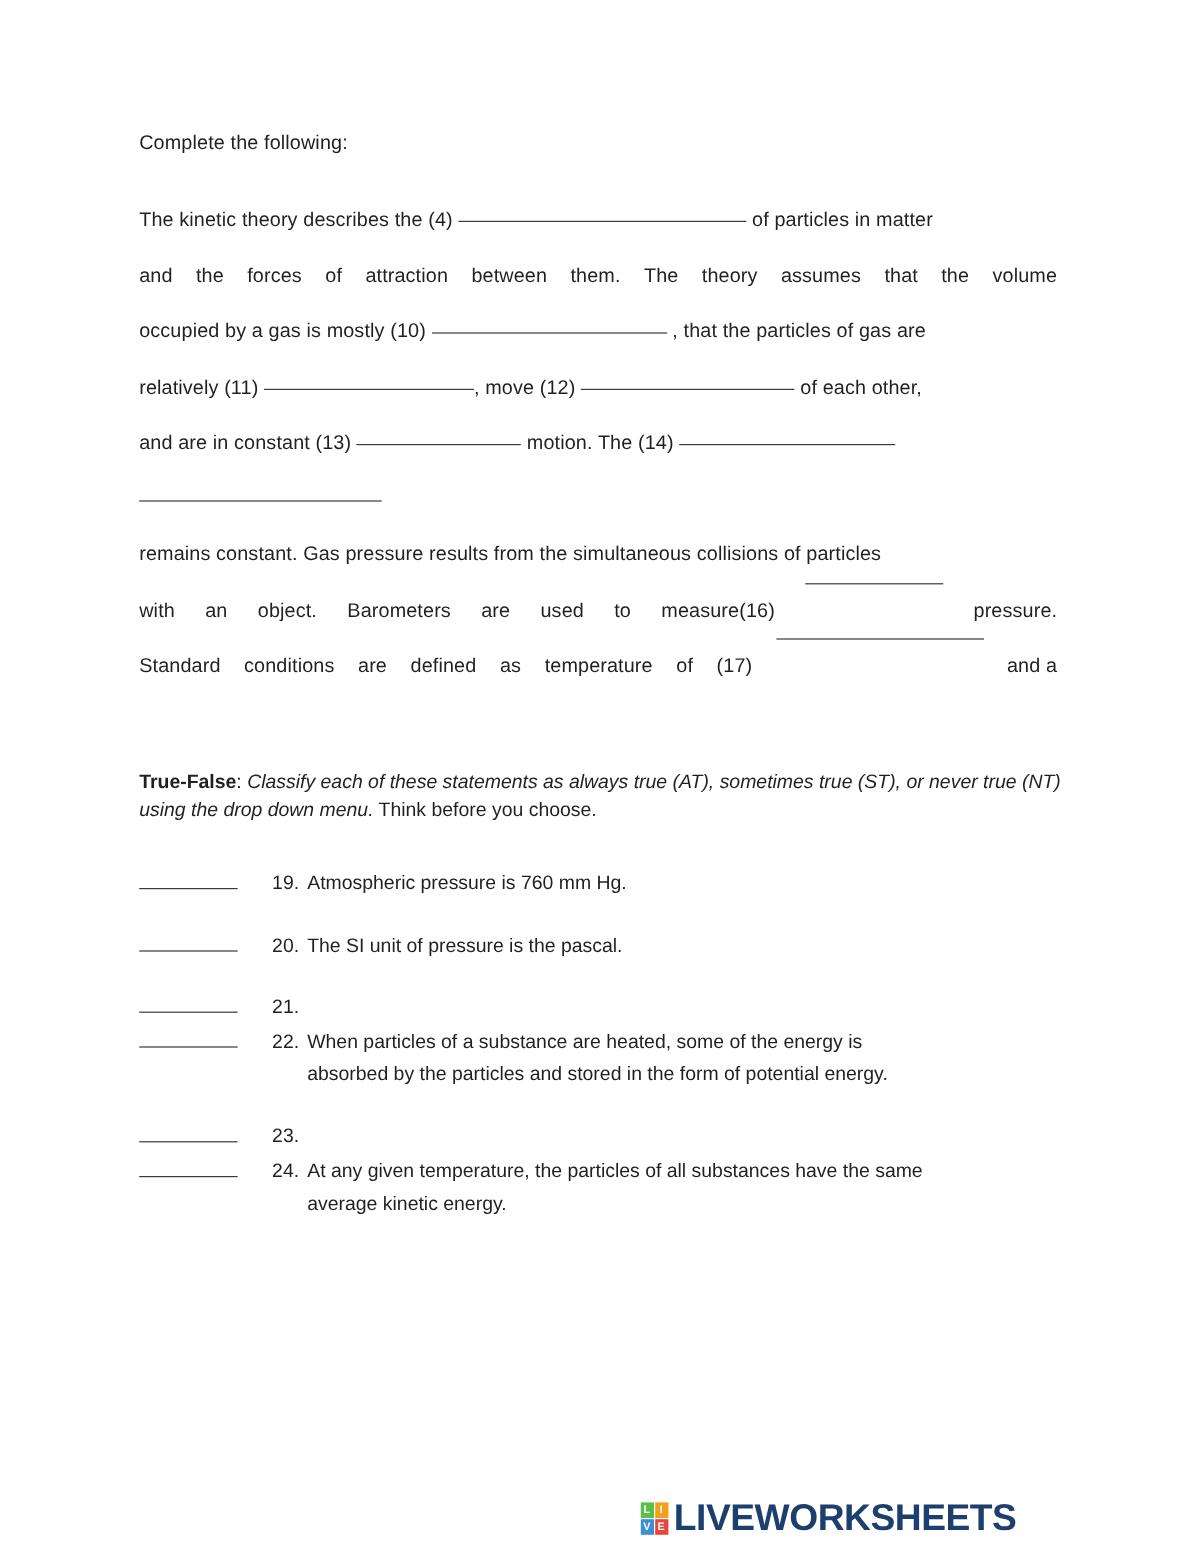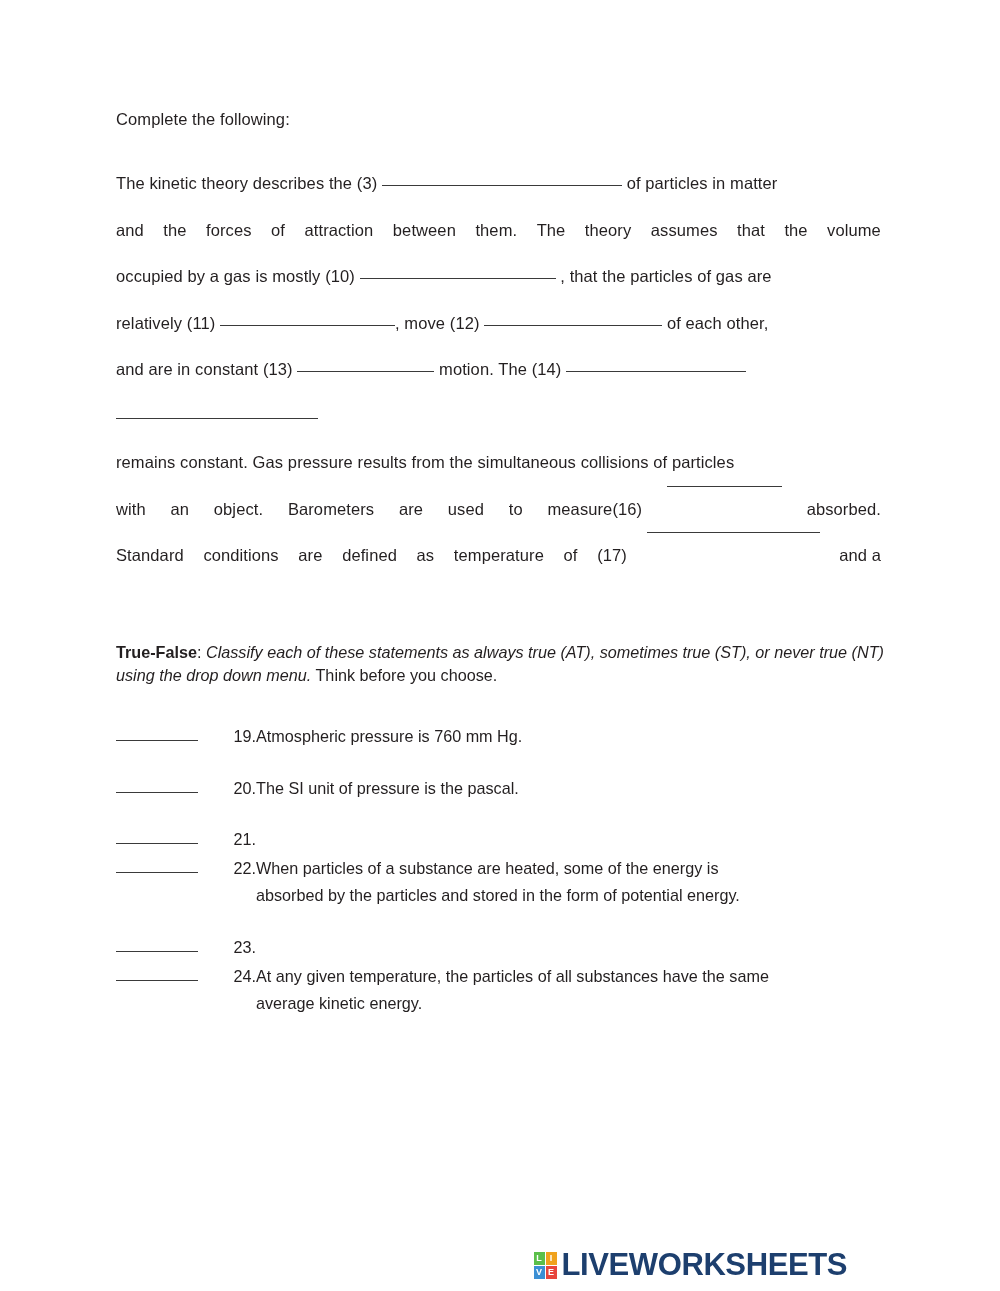--- a/index.html
+++ b/index.html
@@ -92,21 +92,21 @@
   .tf-blank {
     flex: 0 0 auto;
     width: 82px;
     margin-right: 22px;
     border-bottom: 1.4px solid #3a3a3a;
     height: 17px;
   }
   .tf-num {
     flex: 0 0 auto;
     width: 36px;
-    text-align: right;
+    text-align: center;
     white-space: pre;
   }
   .tf-text {
     flex: 1 1 auto;
     max-width: 640px;
   }
   .gap-lg { height: 24px; }
   .gap-sm { height: 2px; }
 
   
@@ -149,21 +149,21 @@
 </head>
 <body>
 
 <div class="page">
   <div class="content">
 
     <p class="intro"><span>Complete the following:</span></p>
 
     <div class="para-block">
 
-      <div class="para-line"><span>The kinetic theory describes the (3) </span><span class="blank b-w240"></span><span> of particles in matter</span></div>
+      <div class="para-line"><span>The kinetic theory describes the (4) </span><span class="blank b-w240"></span><span> of particles in matter</span></div>
 
       <div class="para-line just">
           <span>and</span>
           <span>the</span>
           <span>forces</span>
           <span>of</span>
           <span>attraction</span>
           <span>between</span>
           <span>them.</span>
           <span>The</span>
@@ -187,21 +187,21 @@
       <div class="para-line just">
           <span>with</span>
           <span>an</span>
           <span>object.</span>
           <span>Barometers</span>
           <span>are</span>
           <span>used</span>
           <span>to</span>
           <span>measure(16)</span>
           <span class="blank b-w115"></span>
-          <span>absorbed.</span>
+          <span>pressure.</span>
         </div>
 
       <div class="para-line just">
           <span>Standard</span>
           <span>conditions</span>
           <span>are</span>
           <span>defined</span>
           <span>as</span>
           <span>temperature</span>
           <span>of</span>

